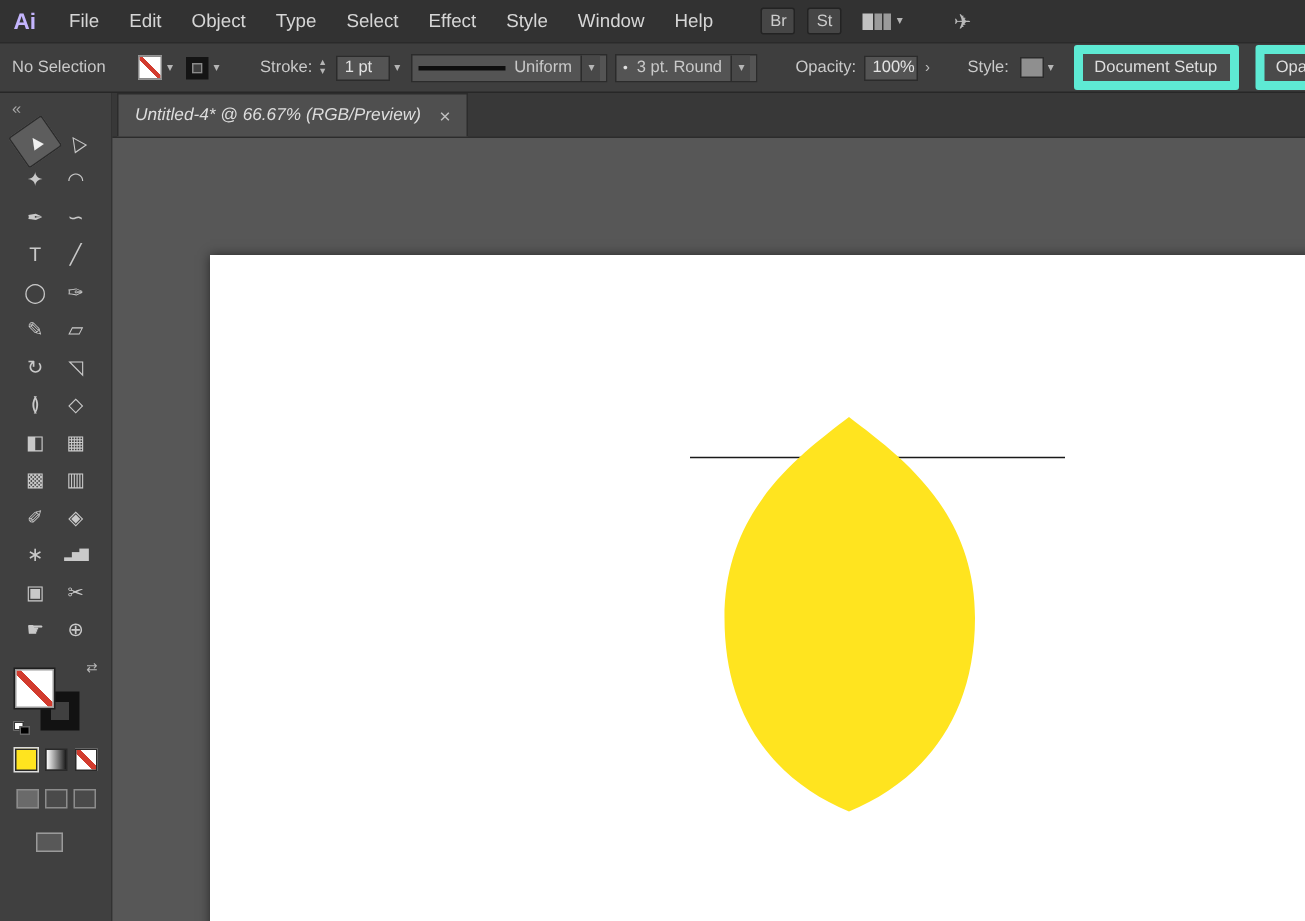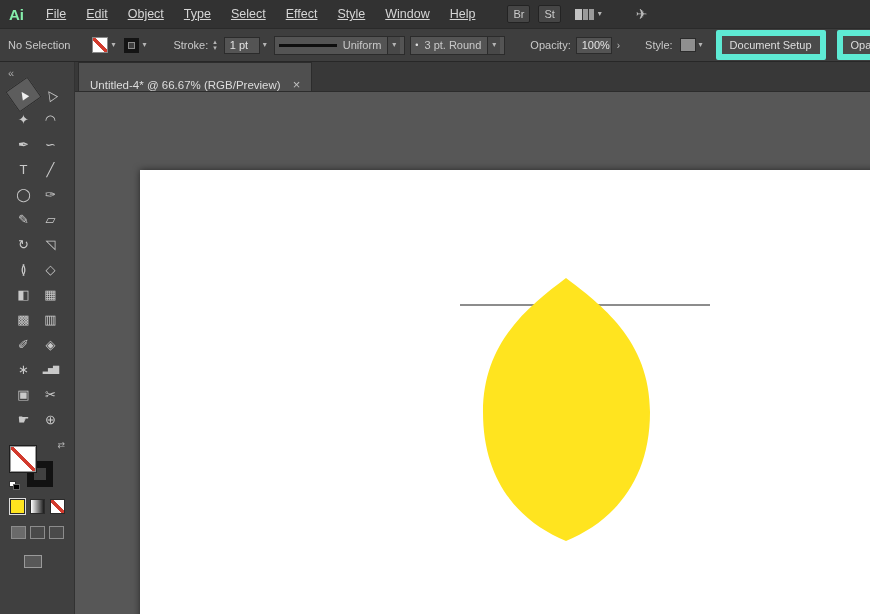--- a/index.html
+++ b/index.html
@@ -9,22 +9,22 @@
     background:#3f3f3f;
     color:#cfcfcf;
     -webkit-font-smoothing: antialiased;
   }
 
   
   .menubar {
     height:28px; background:#323232; display:flex; align-items:center;
     font-size:12.5px; color:#d6d6d6; white-space:nowrap;
   }
-  .ai-logo { color:#86efac; font-weight:bold; font-size:15px; padding:0 12px 0 9px; }
-  .menu-item { padding:0 10px; cursor:default;text-decoration:underline; }
+  .ai-logo { color:#c4b5fd; font-weight:bold; font-size:15px; padding:0 12px 0 9px; }
+  .menu-item { padding:0 10px; cursor:default; }
   .appbar-btn {
     font-size:11px; color:#cccccc; background:#464646;
     border:1px solid #232323; border-radius:2px; padding:2px 5px; margin-left:8px;
   }
   .appbar-btn.first { margin-left:22px; }
   .ws { display:flex; align-items:center; gap:4px; margin-left:14px; }
   .ws-icon { display:inline-flex; gap:1px; }
   .ws-icon i { display:block; width:5px; height:11px; background:#9a9a9a; }
   .ws-icon i:first-child { width:7px; background:#c2c2c2; }
   .caret { font-size:8px; color:#b5b5b5; line-height:1; }
@@ -101,22 +101,22 @@
   .mode-row { display:flex; gap:4px; margin-top:12px; }
   .mode { width:15px; height:13px; border:1px solid #8c8c8c; background:#4a4a4a; }
   .mode.sel { background:#6a6a6a; }
   .screen-mode { width:18px; height:13px; border:1px solid #9a9a9a; background:#585858; margin-top:16px; align-self:flex-start; margin-left:24px; }
 
   
   .workarea { flex:1; display:flex; flex-direction:column; min-width:0; }
   .tabbar { height:30px; background:#383838; border-bottom:1px solid #2c2c2c; display:flex; align-items:flex-end; }
   .tab {
     height:29px; background:#4f4f4f; color:#dddddd; font-size:11.5px;
-    display:flex; align-items:flex-end; gap:12px; padding:0 11px; margin-left:3px;
-    border:1px solid #2c2c2c; border-bottom:none;
+    display:flex; align-items:center; gap:12px; padding:0 11px; margin-left:3px;
+    border:1px solid #2c2c2c; border-bottom:none;font-style:italic;
   }
   .tab-close { color:#c0c0c0; font-size:13px; line-height:1; }
 
   .canvas { flex:1; position:relative; background:#575757; overflow:hidden; }
   .artboard {
     position:absolute; left:65px; top:78px; width:790px; height:490px;
     background:#ffffff; box-shadow:0 0 7px rgba(0,0,0,0.55);
   }
   .artboard svg { position:absolute; left:0; top:0; }
 </style>

